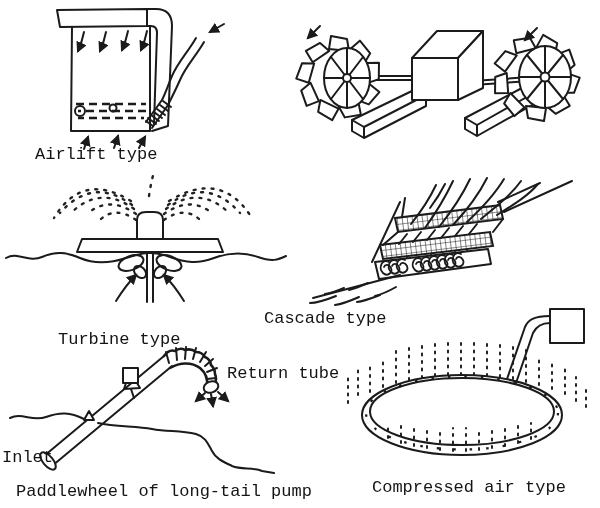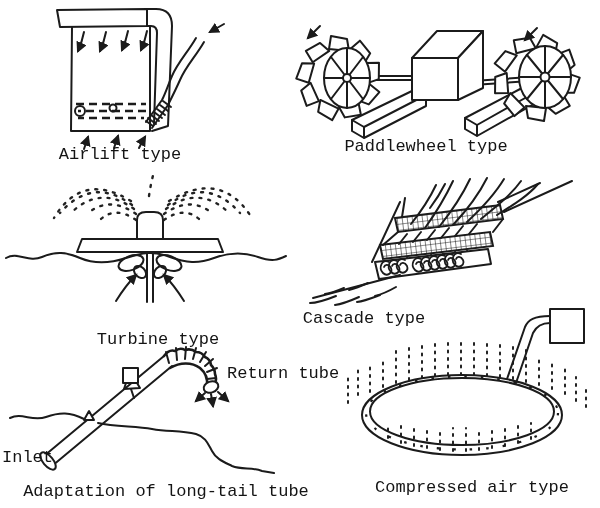--- a/index.html
+++ b/index.html
@@ -10,21 +10,21 @@
   }
   svg{position:absolute;overflow:visible;}
   .sk{stroke:#1b1b1b;stroke-width:2;fill:none;stroke-linecap:round;stroke-linejoin:round;}
   .sk3{stroke:#1b1b1b;stroke-width:2.6;fill:none;stroke-linecap:round;stroke-linejoin:round;}
   .fillw{fill:#ffffff;}
   .dots{stroke:#222;stroke-width:2.4;fill:none;stroke-linecap:round;stroke-dasharray:2 7;}
   .bub{stroke:#222;stroke-width:2;fill:none;stroke-linecap:round;stroke-dasharray:2 5.5;}
   .dash{stroke:#1b1b1b;stroke-width:2.5;fill:none;stroke-linecap:butt;stroke-dasharray:8 5;}
   .cap{
     position:absolute;font-size:17px;line-height:20px;color:#141414;
-    text-align:center;white-space:nowrap;letter-spacing:0px;
+    text-align:left;white-space:nowrap;letter-spacing:0px;
   }
   .ann{
     position:absolute;font-size:17px;line-height:20px;color:#141414;white-space:nowrap;
   }
 </style>
 </head>
 <body>
 
 <div id="canvas">
 
@@ -169,21 +169,20 @@
           </g>
       </g>
       <ellipse class="sk fillw" cx="0" cy="0" rx="26" ry="31"></ellipse>
       <path class="sk" d="M0,0 L26,0 M0,0 L-26,0 M0,0 L0,31 M0,0 L0,-31 M0,0 L18,22 M0,0 L-18,22 M0,0 L18,-22 M0,0 L-18,-22" stroke-width="1.6"></path>
       <circle class="sk fillw" cx="0" cy="0" r="4.5"></circle>
     </g>
 
     <path class="sk" d="M20,26 L8,38" marker-end="url(#ah)"></path>
     <path class="sk" d="M237,28 L225,40" marker-end="url(#ah)"></path>
   </svg>
-  <div class="cap" style="left:326px;top:137px;width:200px">Paddlewheel type</div>
 
   <svg style="left:0;top:168px" width="290" height="158" viewBox="0 0 290 158">
 
     <g class="dots">
       <path d="M136,52 Q116,38 101,51"></path>
       <path d="M136,46 Q109,27 87,46"></path>
       <path d="M134,41 Q101,17 72,44"></path>
       <path d="M132,37 Q93,8 60,45"></path>
       <path d="M131,33 Q82,3 54,50"></path>
       <path d="M164,52 Q184,38 199,51"></path>
@@ -299,21 +298,21 @@
     </g>
 
     <g>
       <path class="sk" d="M205,43 L196,51" marker-end="url(#ah)"></path>
       <path class="sk" d="M211,44 L213,56" marker-end="url(#ah)"></path>
       <path class="sk" d="M218,42 L228,51" marker-end="url(#ah)"></path>
     </g>
   </svg>
   <div class="ann" style="left:2px;top:448px">Inlet</div>
   <div class="ann" style="left:227px;top:364px">Return tube</div>
-  <div class="cap" style="left:16px;top:482px;width:300px">Adaptation of long-tail tube</div>
+  <div class="cap" style="left:16px;top:482px;width:300px">Paddlewheel of long-tail pump</div>
 
   <svg style="left:340px;top:295px" width="258" height="180" viewBox="0 0 258 180">
 
     <path class="bub" d="M8,108V80 M18,100V72 M30,97V70 M43,92V62 M56,88V55 M69,85V52 M82,83V50 M95,81V48 M108,80V46 M121,80V45 M134,80V46 M147,81V47 M160,82V49 M173,84V52 M186,87V55 M199,90V60 M212,94V66 M225,99V74 M236,106V82 M246,112V90"></path>
 
     <path class="bub" d="M48,143V128 M61,148V130 M74,151V131 M87,153V132 M100,155V133 M113,156V133 M126,156V133 M139,155V133 M152,153V132 M165,151V131 M178,148V130 M191,144V128"></path>
 
     <g>
       <ellipse class="sk" cx="122" cy="120" rx="100" ry="40"></ellipse>
       <ellipse class="sk" cx="122" cy="116.5" rx="92" ry="33.5"></ellipse>

